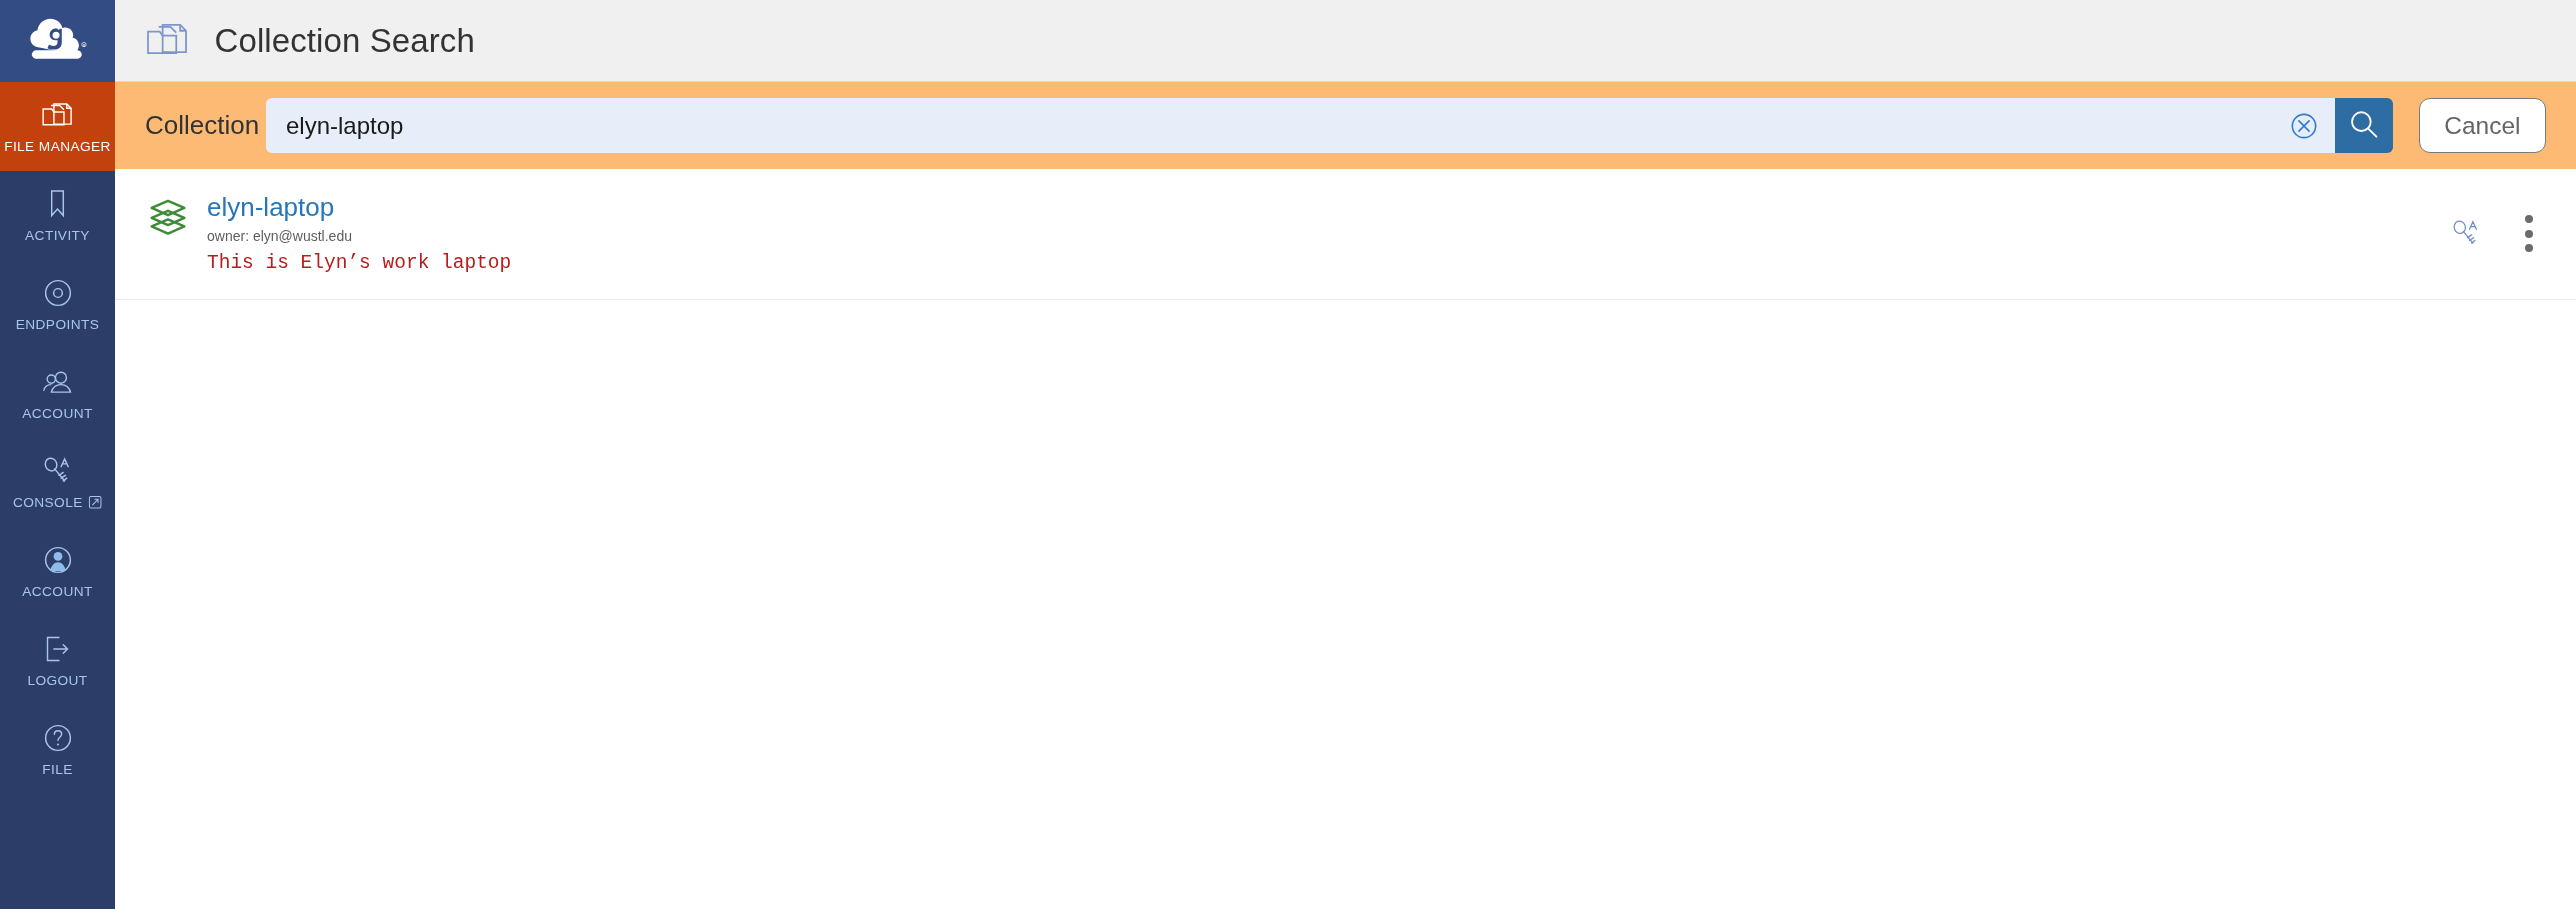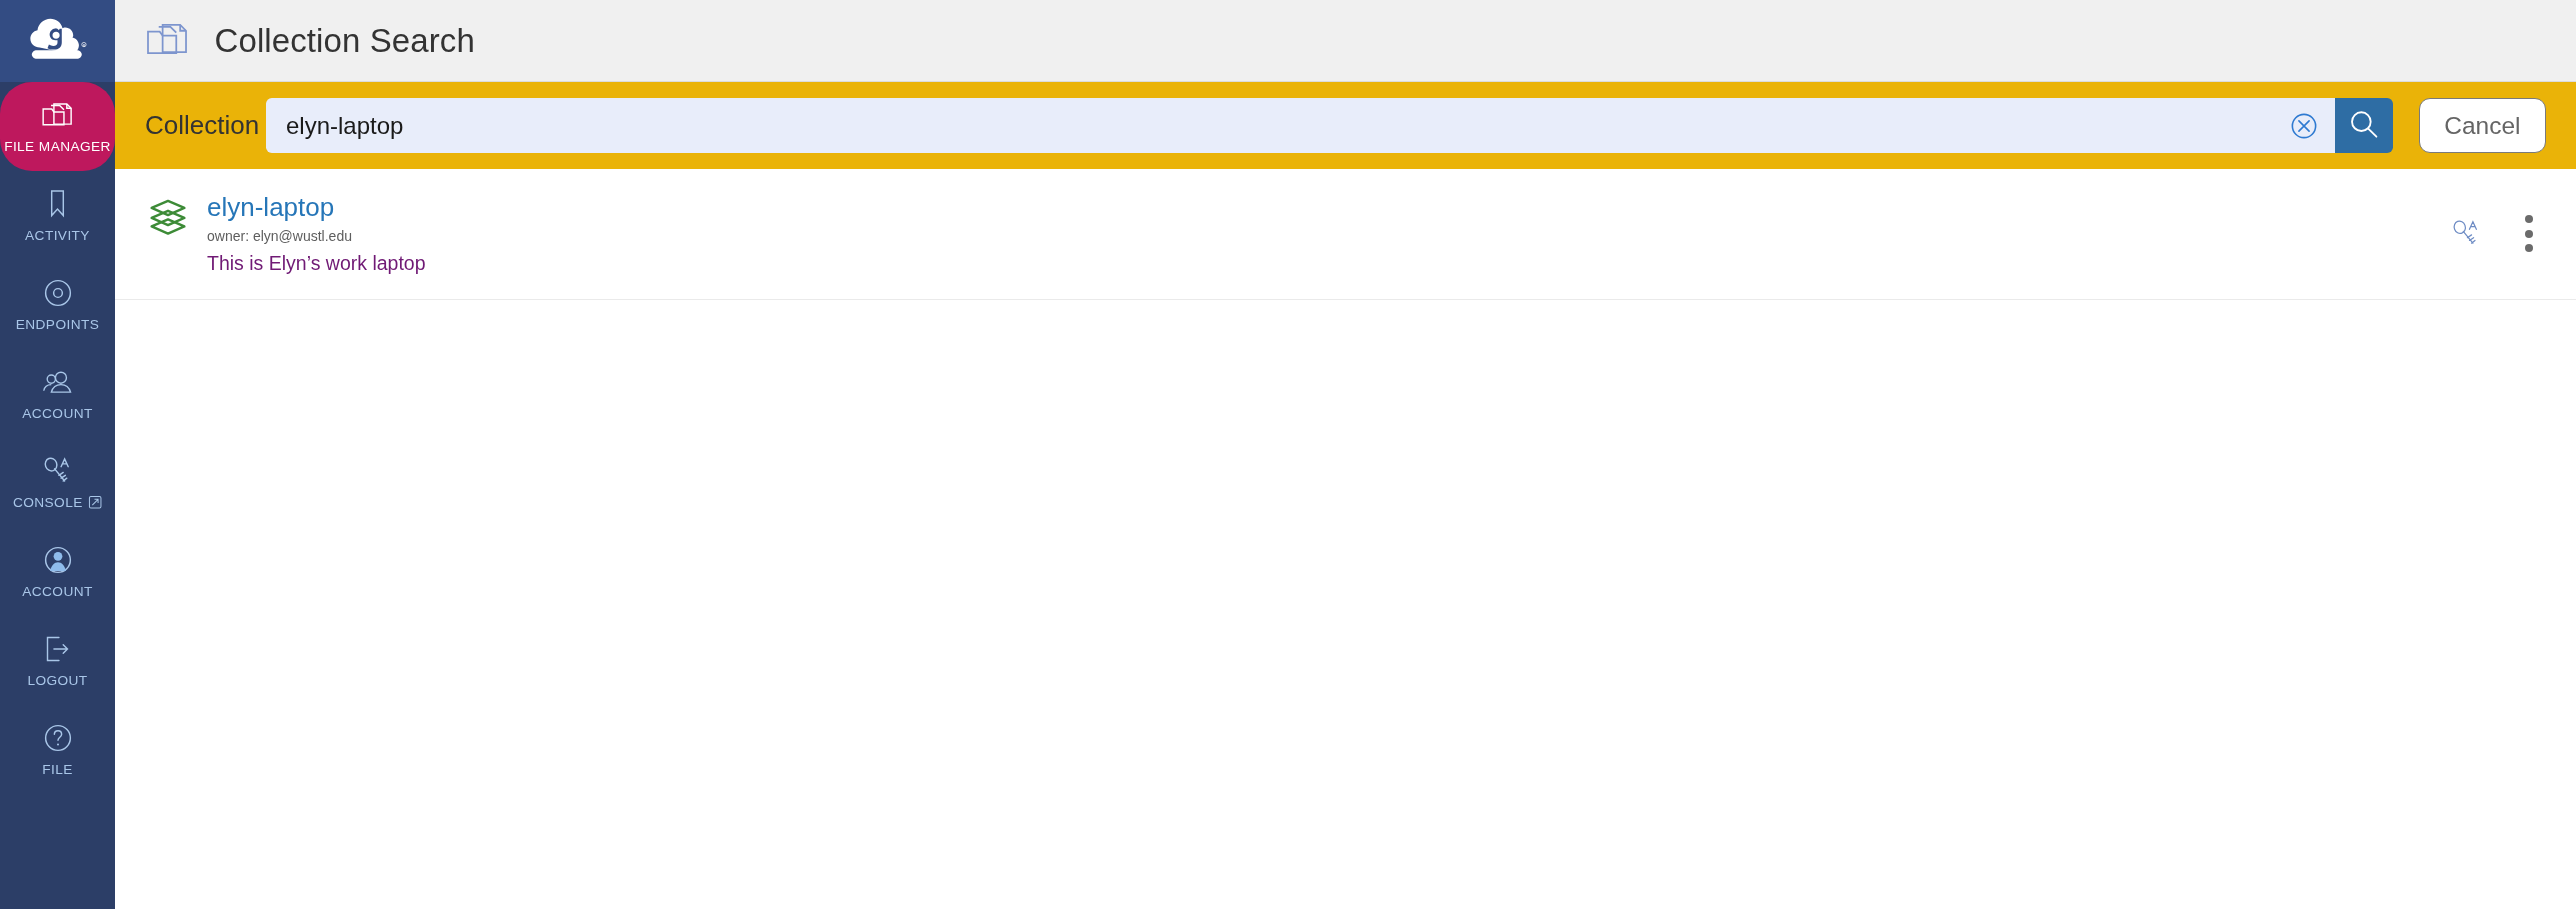--- a/index.html
+++ b/index.html
@@ -24,21 +24,21 @@
     display:flex; align-items:center; justify-content:center;
   }
   .nav-item {
     height:89px;
     display:flex; flex-direction:column;
     align-items:center; justify-content:center;
     gap:7.2px;
     cursor:pointer;
     user-select:none;
   }
-  .nav-item.active { background:#be185d;border-radius:32px; }
+  .nav-item.active { background:#c2410c; }
   .nav-icon { width:33px; height:33px; display:flex; align-items:center; justify-content:center; }
   .nav-label {
     font-size:13.7px; letter-spacing:0.4px;
     color:#A9C6E8;
     display:flex; align-items:center; gap:5px;
     white-space:nowrap;
   }
   .nav-item.active .nav-label { color:#ffffff; }
   .ext-badge { display:inline-flex; }
 
@@ -53,21 +53,21 @@
   }
   .page-header .hdr-icon { width:45px; height:45px; display:flex; align-items:center; justify-content:center; }
   .page-title { font-size:33px; color:#333333; font-weight:400; letter-spacing:0.1px; }
 
   
   .search-bar {
     height:87px;
     display:flex; align-items:center;
     padding:0 30px 0 0;
     gap:0;
-    background:#eab308;
+    background:#fdba74;
   }
   .search-label {
     width:151px; flex:0 0 auto;
     text-align:left; padding-left:30px;
     font-size:26px; color:#333333;
   }
   .input-wrap {
     flex:1 1 auto;
     height:55px;
     background:#E8EDFA;
@@ -114,21 +114,21 @@
     display:flex; align-items:flex-start;
     padding:24.5px 30px 26px 30px;
     border-bottom:0.7px solid #EAEAEA;
     min-height:114px;
   }
   .result-icon { width:46px; flex:0 0 46px; margin-top:4.3px; margin-right:16px;
     display:flex; align-items:flex-start; justify-content:center; }
   .result-body { flex:1 1 auto; display:flex; flex-direction:column; gap:8.6px; }
   .result-title { font-size:26px; color:#2676B8; cursor:pointer; line-height:1.05; }
   .result-meta { font-size:14px; color:#5E5E5E; line-height:1.05; }
-  .result-desc { font-size:19.5px; color:#701a75; line-height:1.05; }
+  .result-desc { font-size:19.5px; color:#b91c1c; line-height:1.05;font-family:Liberation Mono, monospace; }
   .result-actions {
     flex:0 0 auto; display:flex; align-items:center; gap:35px;
     margin-top:17.3px; padding-right:4.3px;
   }
   .act-btn { cursor:pointer; display:flex; align-items:center; justify-content:center; }
   .kebab { display:flex; flex-direction:column; gap:6.5px; align-items:center; cursor:pointer; padding:4.3px 8.6px; }
   .kebab i { display:block; width:8px; height:8px; border-radius:50%; background:#6B6B6B; }
 </style>
 </head>
 <body>

